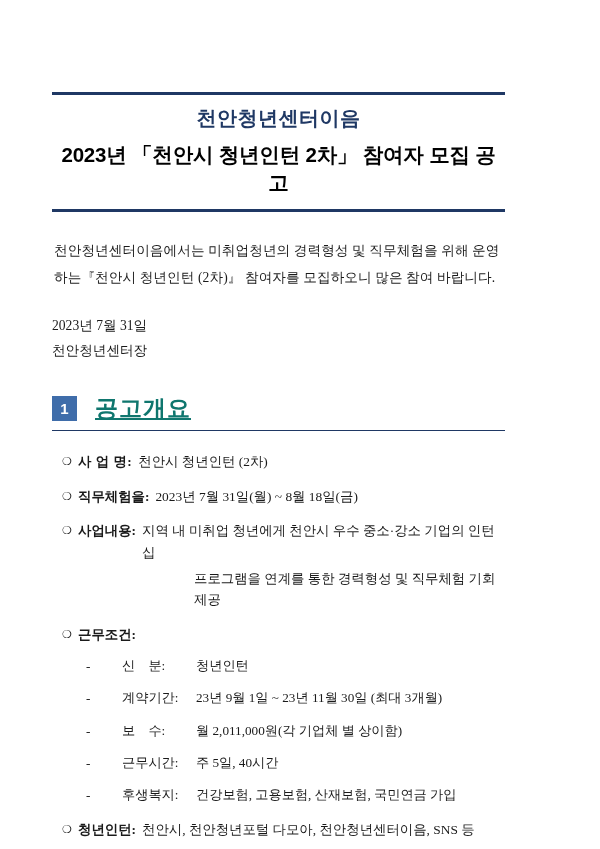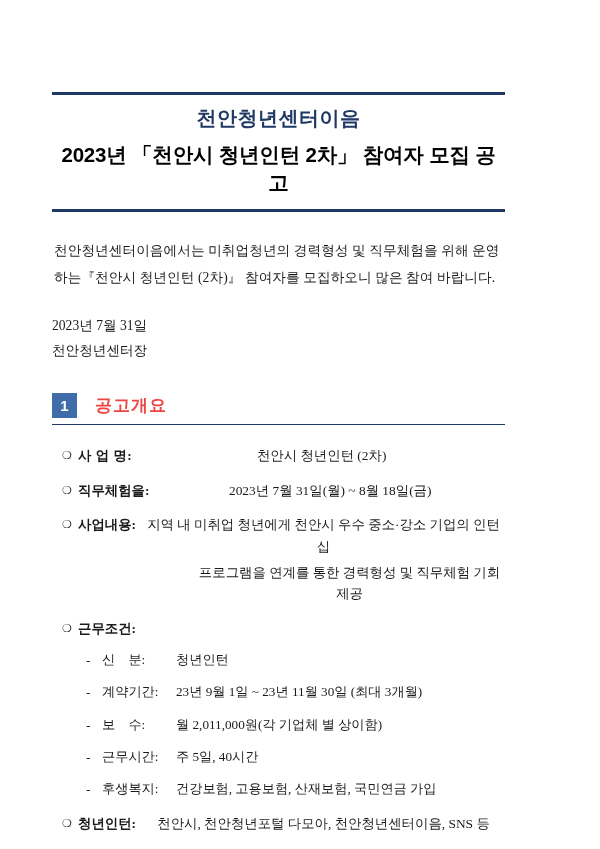--- a/index.html
+++ b/index.html
@@ -91,23 +91,24 @@
     font-weight: bold;
     font-size: 15px;
     display: flex;
     align-items: center;
     justify-content: center;
     margin-right: 18px;
   }
   .section-title {
     font-family: "Liberation Sans", "DejaVu Sans", sans-serif;
     font-weight: bold;
-    font-size: 17px;
+    font-size: 23px;
     letter-spacing: 1px;
-    color: #ef4444;
+    color: #0f766e;
+    text-decoration: underline;
   }
 
   
   .content {
     padding-left: 10px;
   }
   .item {
     display: flex;
     align-items: flex-start;
     margin-bottom: 13px;
@@ -124,21 +125,20 @@
   .item-label {
     font-weight: bold;
     white-space: nowrap;
     margin-right: 6px;
   }
   .item-label.wide {
     letter-spacing: 0.5px;
   }
   .item-value {
     flex: 1;
-    text-align: center;
   }
   .item-value .sub-line {
     display: block;
   }
   .item-value .sub-line.indent {
     padding-left: 52px;
     margin-top: 5px;
   }
 
   
@@ -153,20 +153,21 @@
     line-height: 1.6;
     margin-bottom: 11px;
   }
   .dash {
     width: 16px;
     flex: 0 0 16px;
   }
   .sub-label {
     flex: 0 0 74px;
     white-space: pre;
+    margin-left: 20px;
   }
   .sub-value {
     flex: 1;
   }
   .group-head {
     display: flex;
     align-items: flex-start;
     font-size: 13.4px;
     line-height: 1.6;
   }

